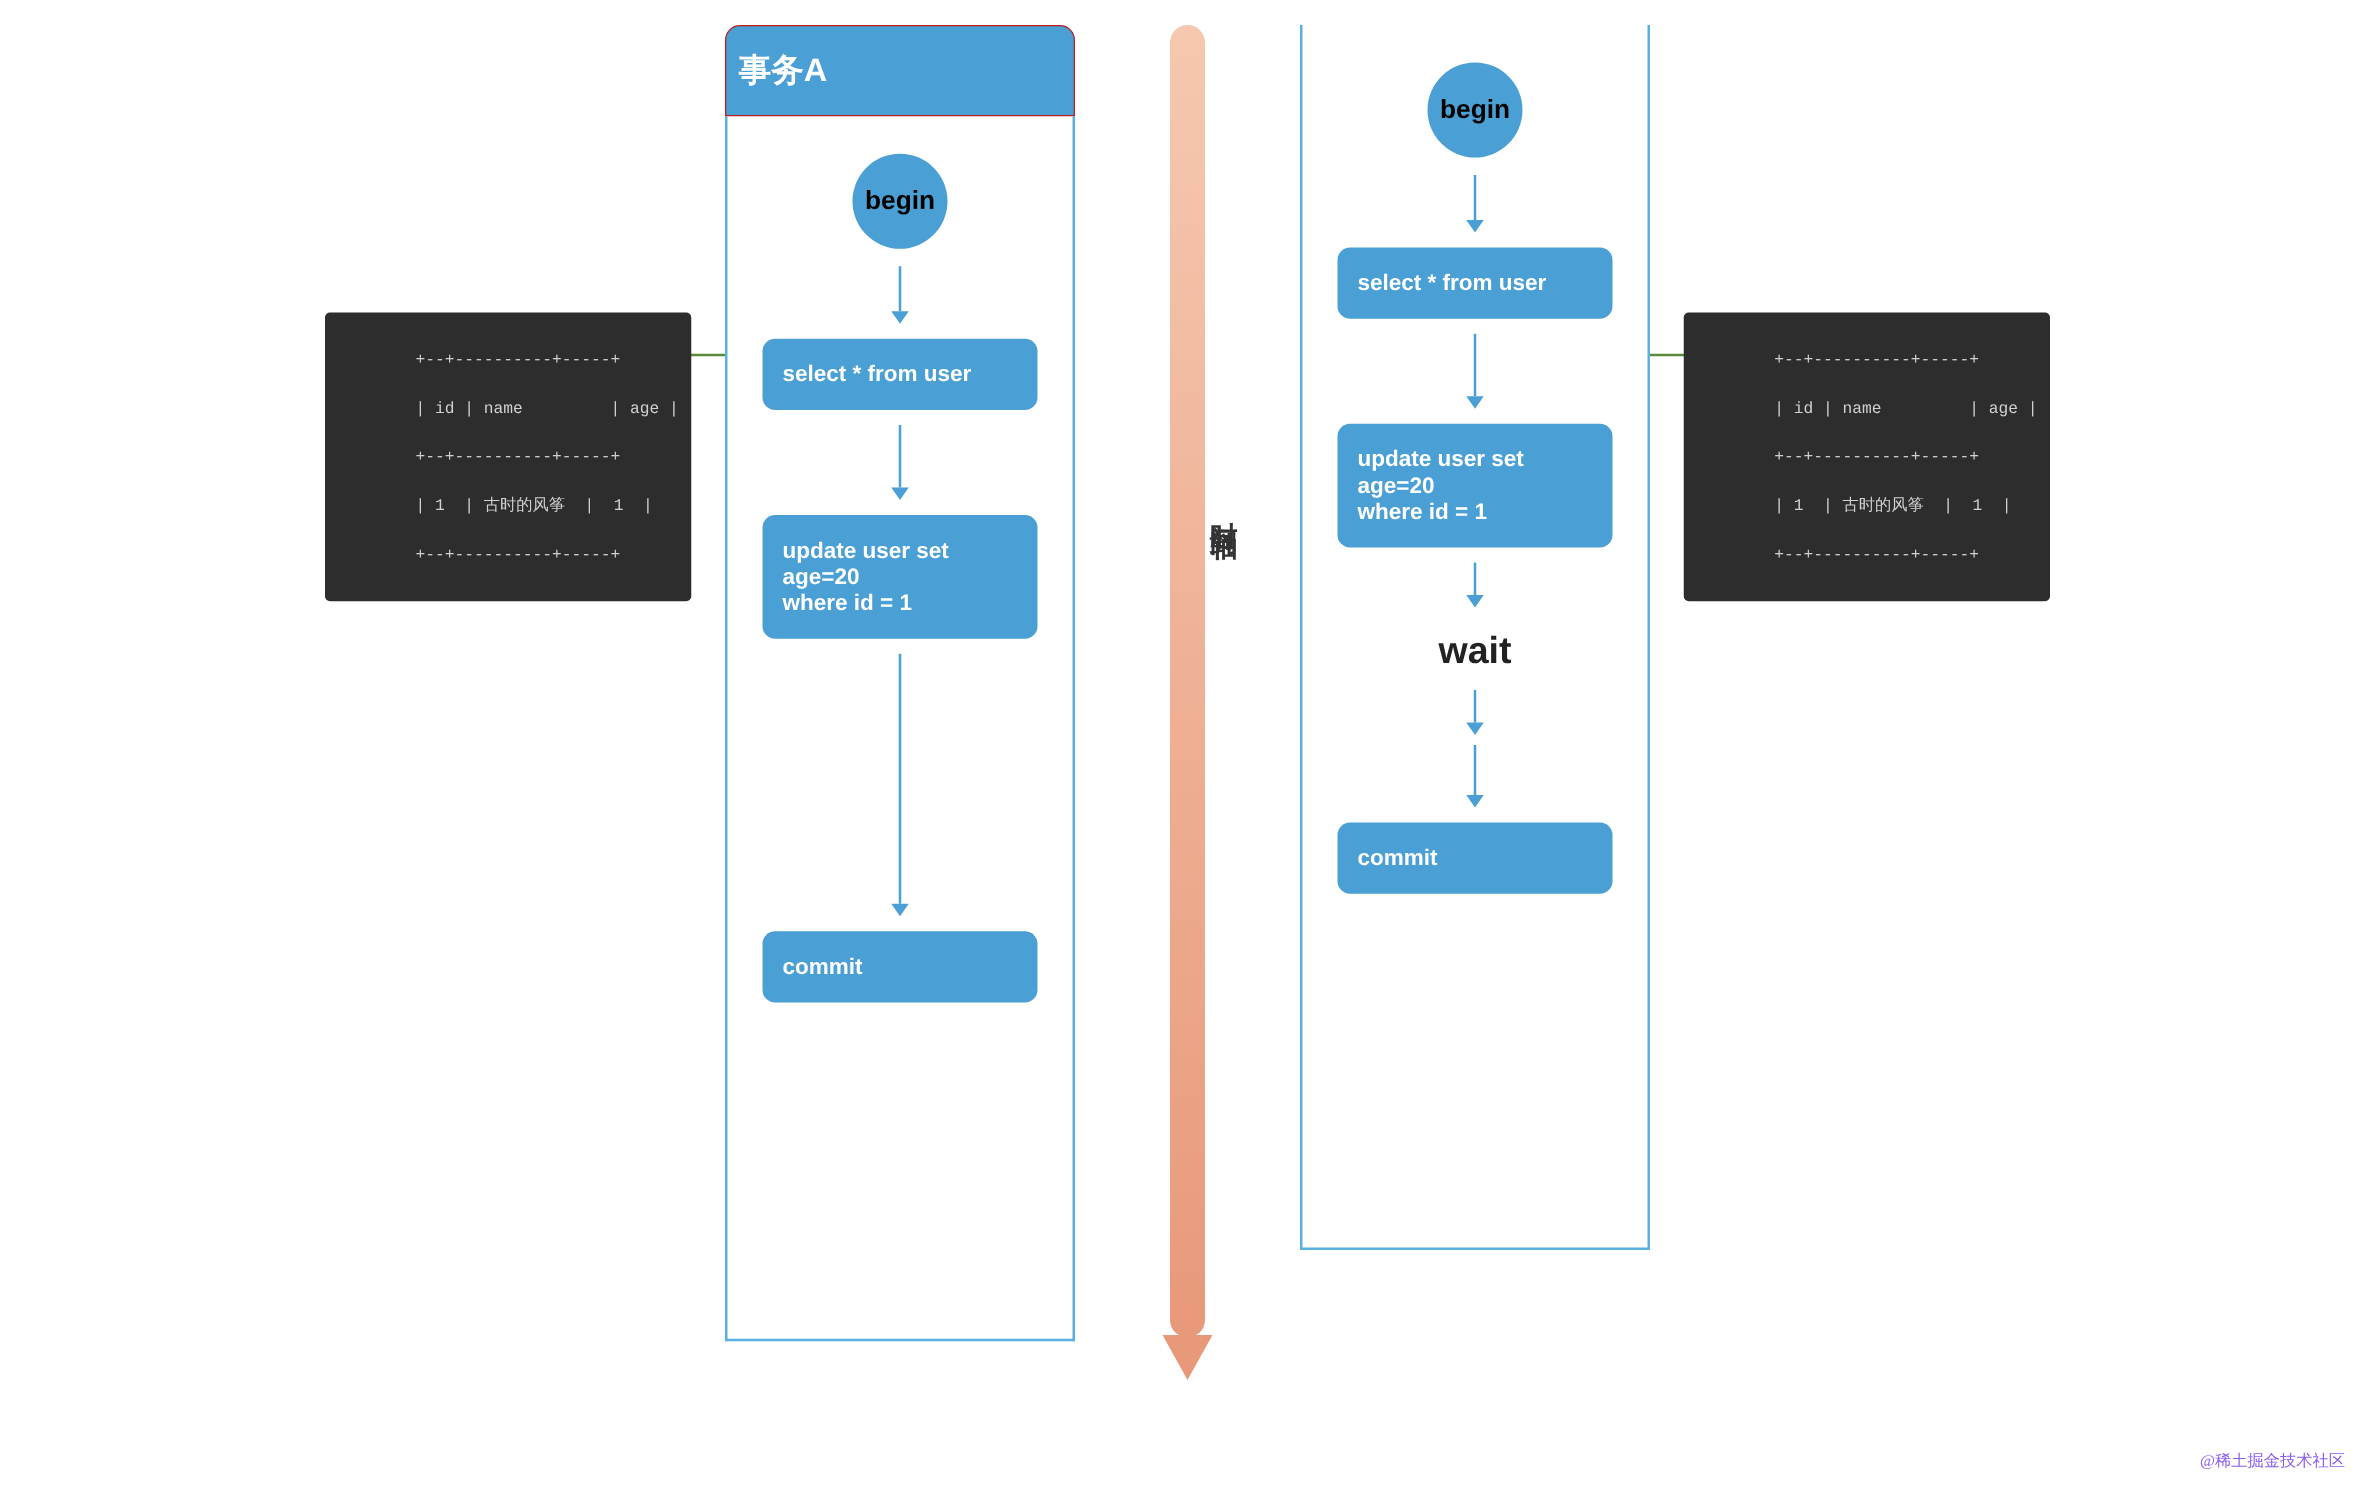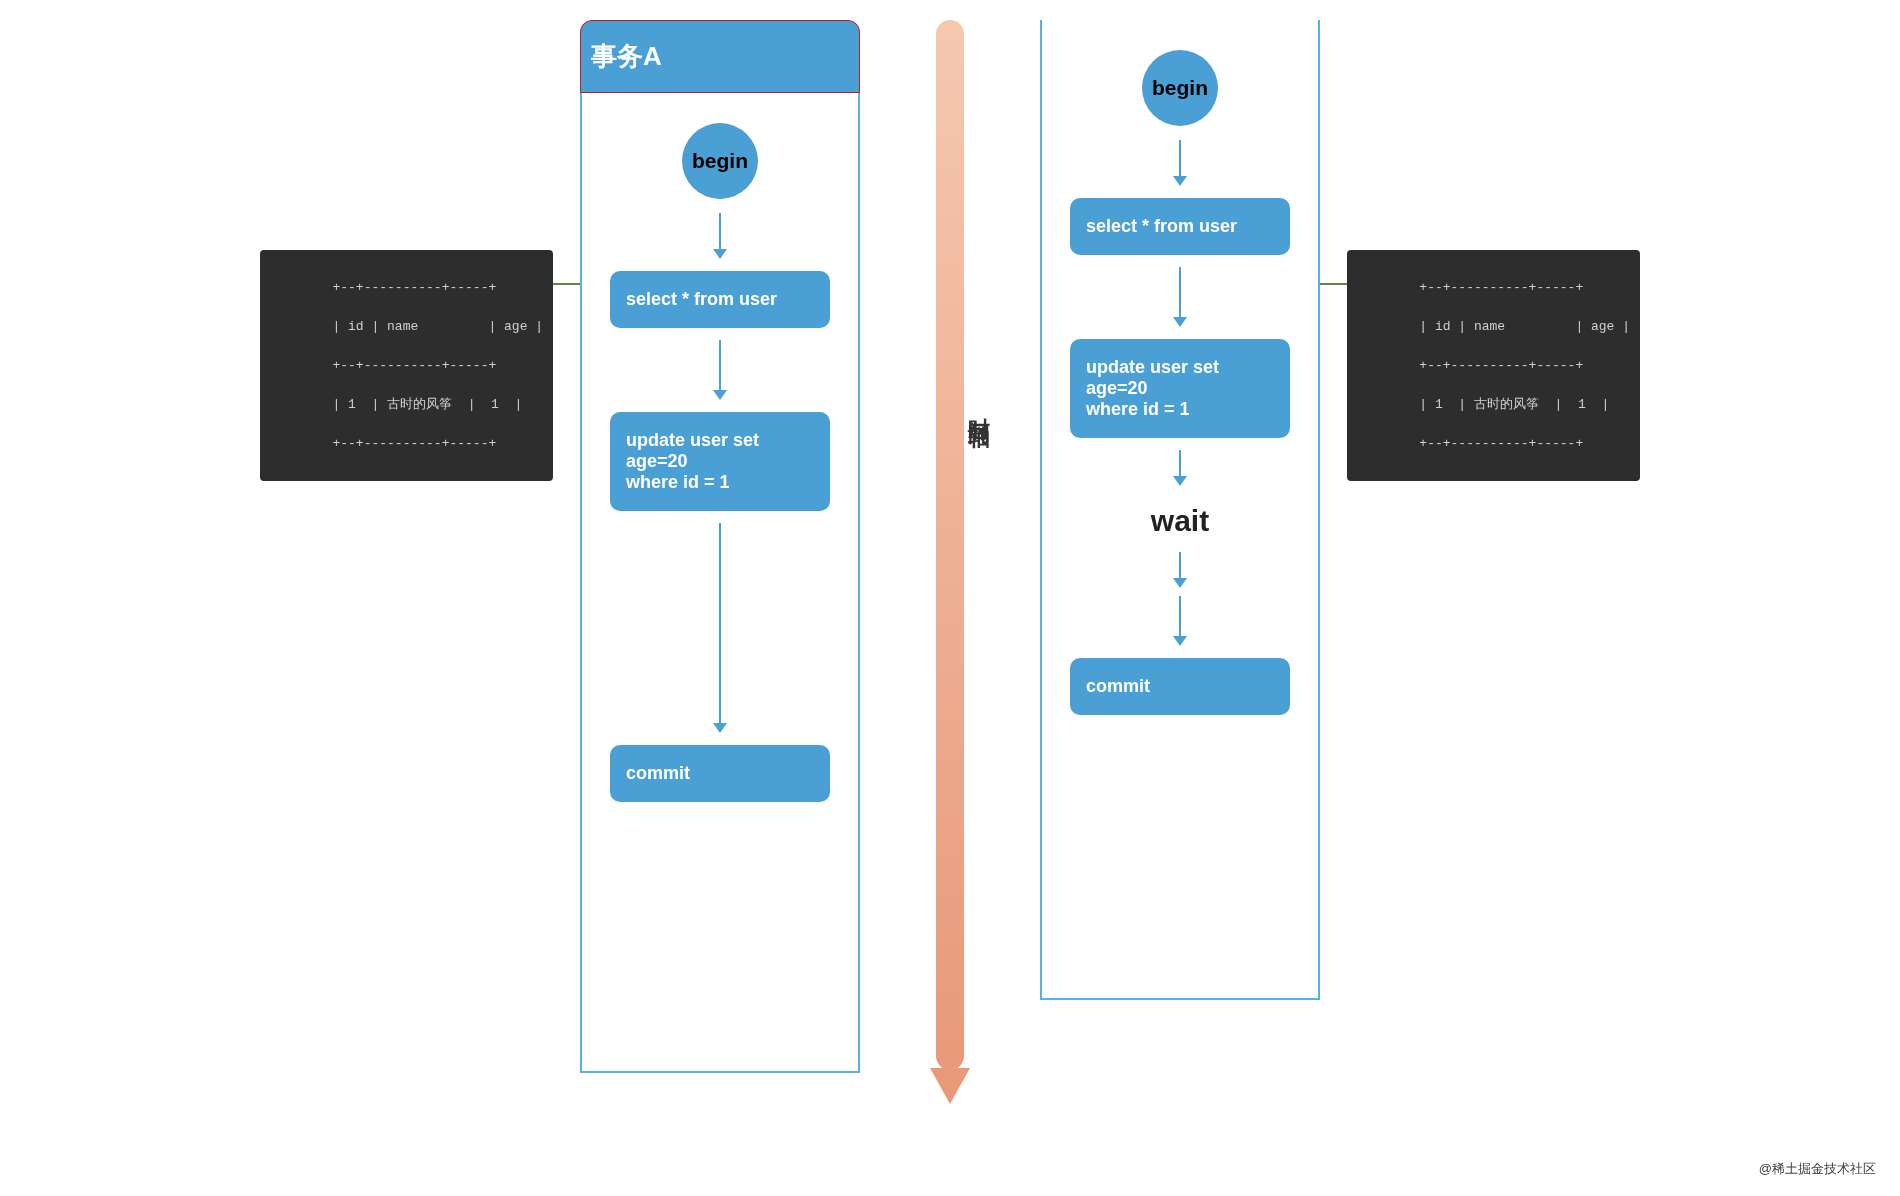--- a/index.html
+++ b/index.html
@@ -228,21 +228,22 @@
       border-top: 6px solid transparent;
       border-bottom: 6px solid transparent;
       border-left: 10px solid #5a8a3a;
     }
 
     .copyright {
       position: absolute;
       bottom: 18px;
       right: 24px;
       font-size: 13px;
-      color: #404040;
+      color: #8b5cf6;
+      font-family: Liberation Serif, serif;
     }
   </style>
 </head>
 <body>
 
 <div class="main-container">
 
   <div class="time-axis">
     <div class="time-axis-bar">
       <span class="time-axis-label">时间轴</span>

